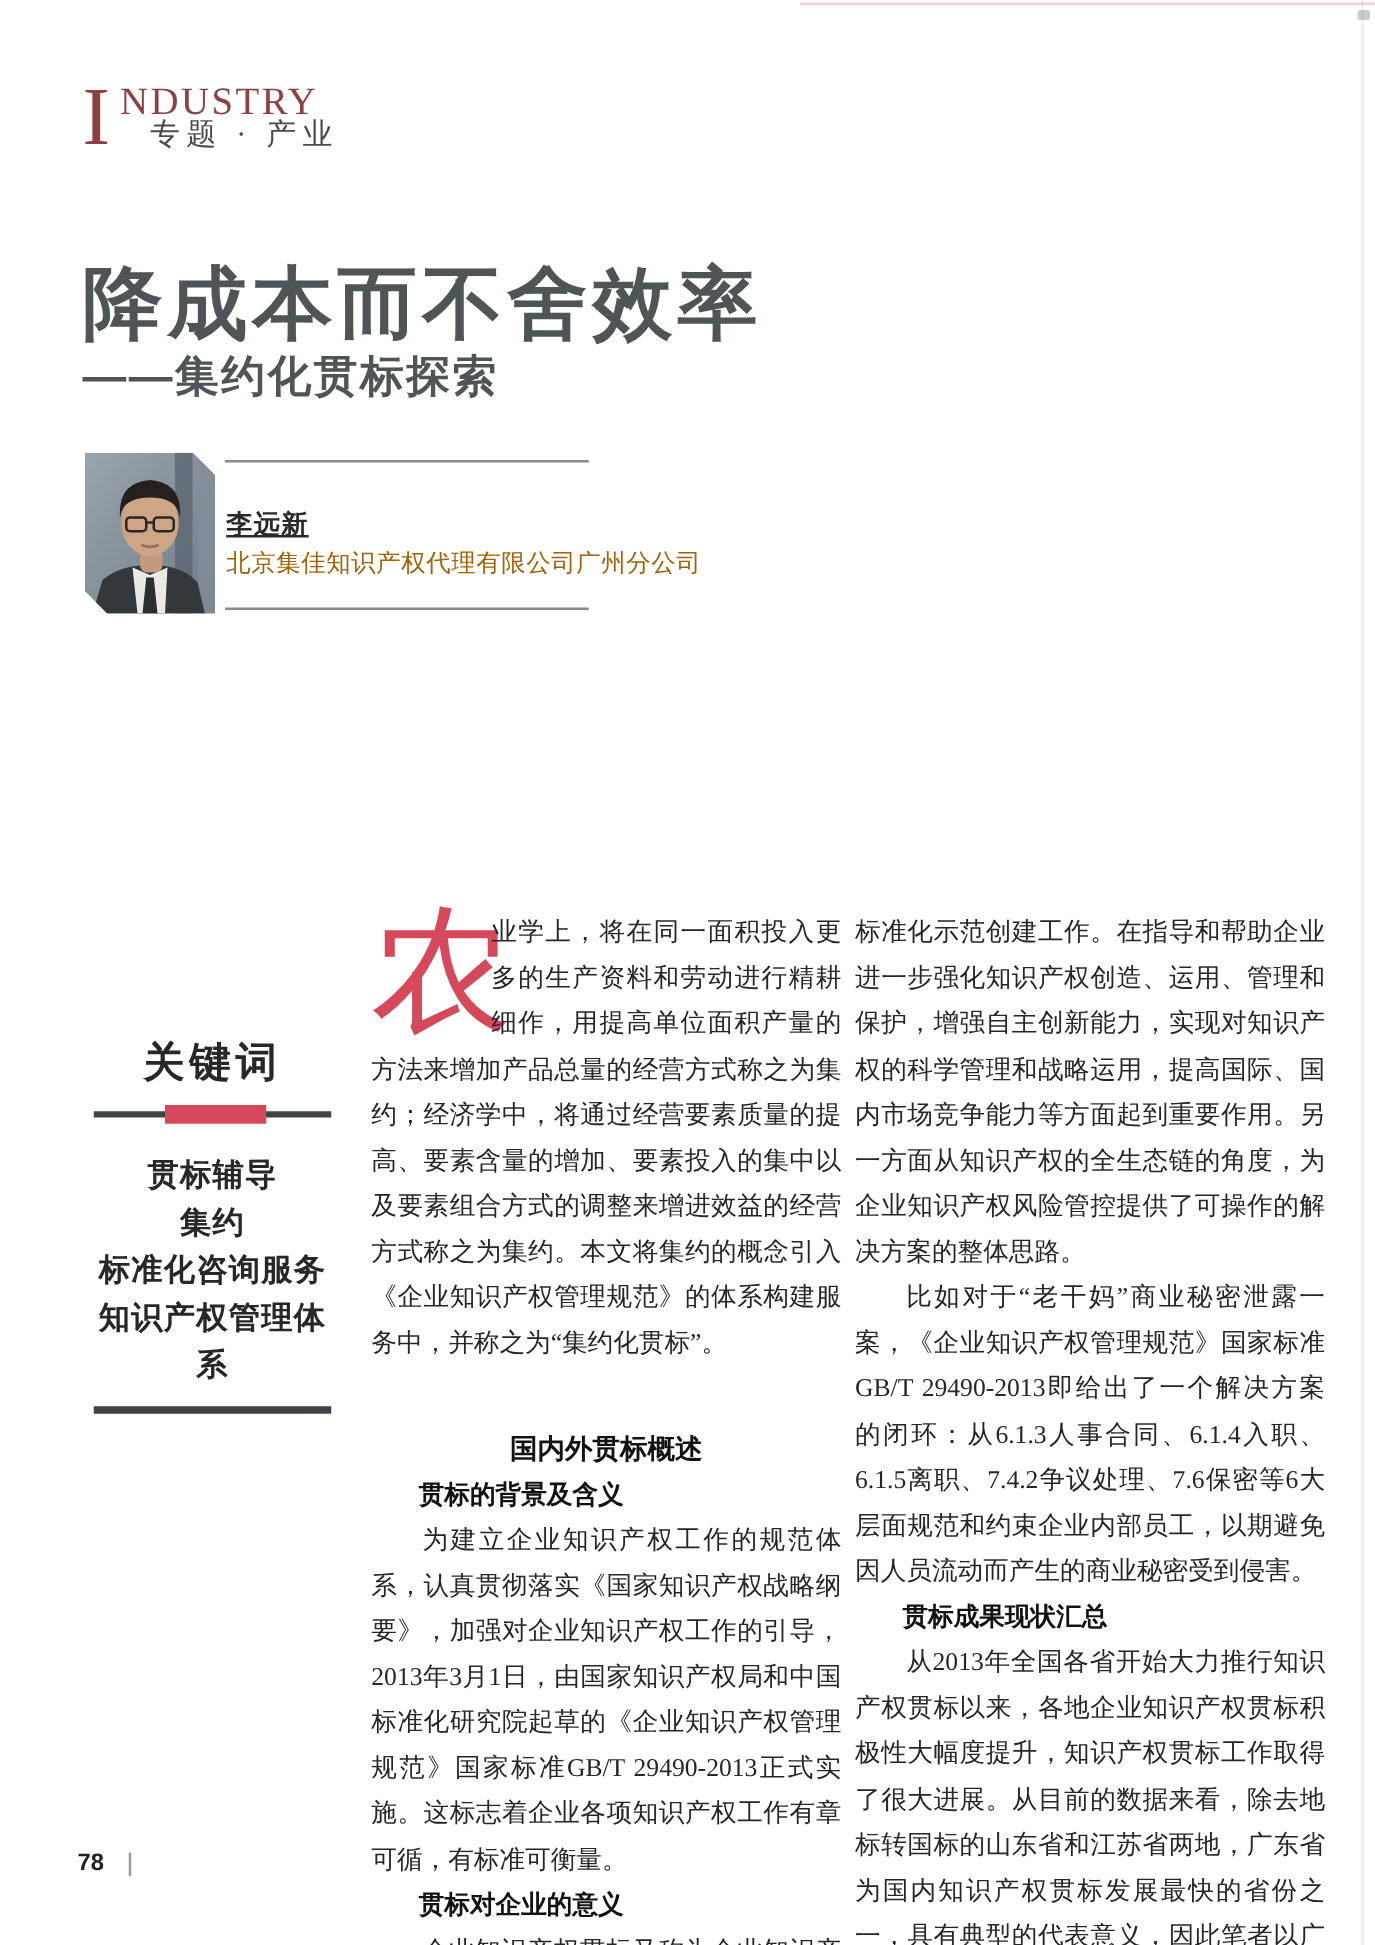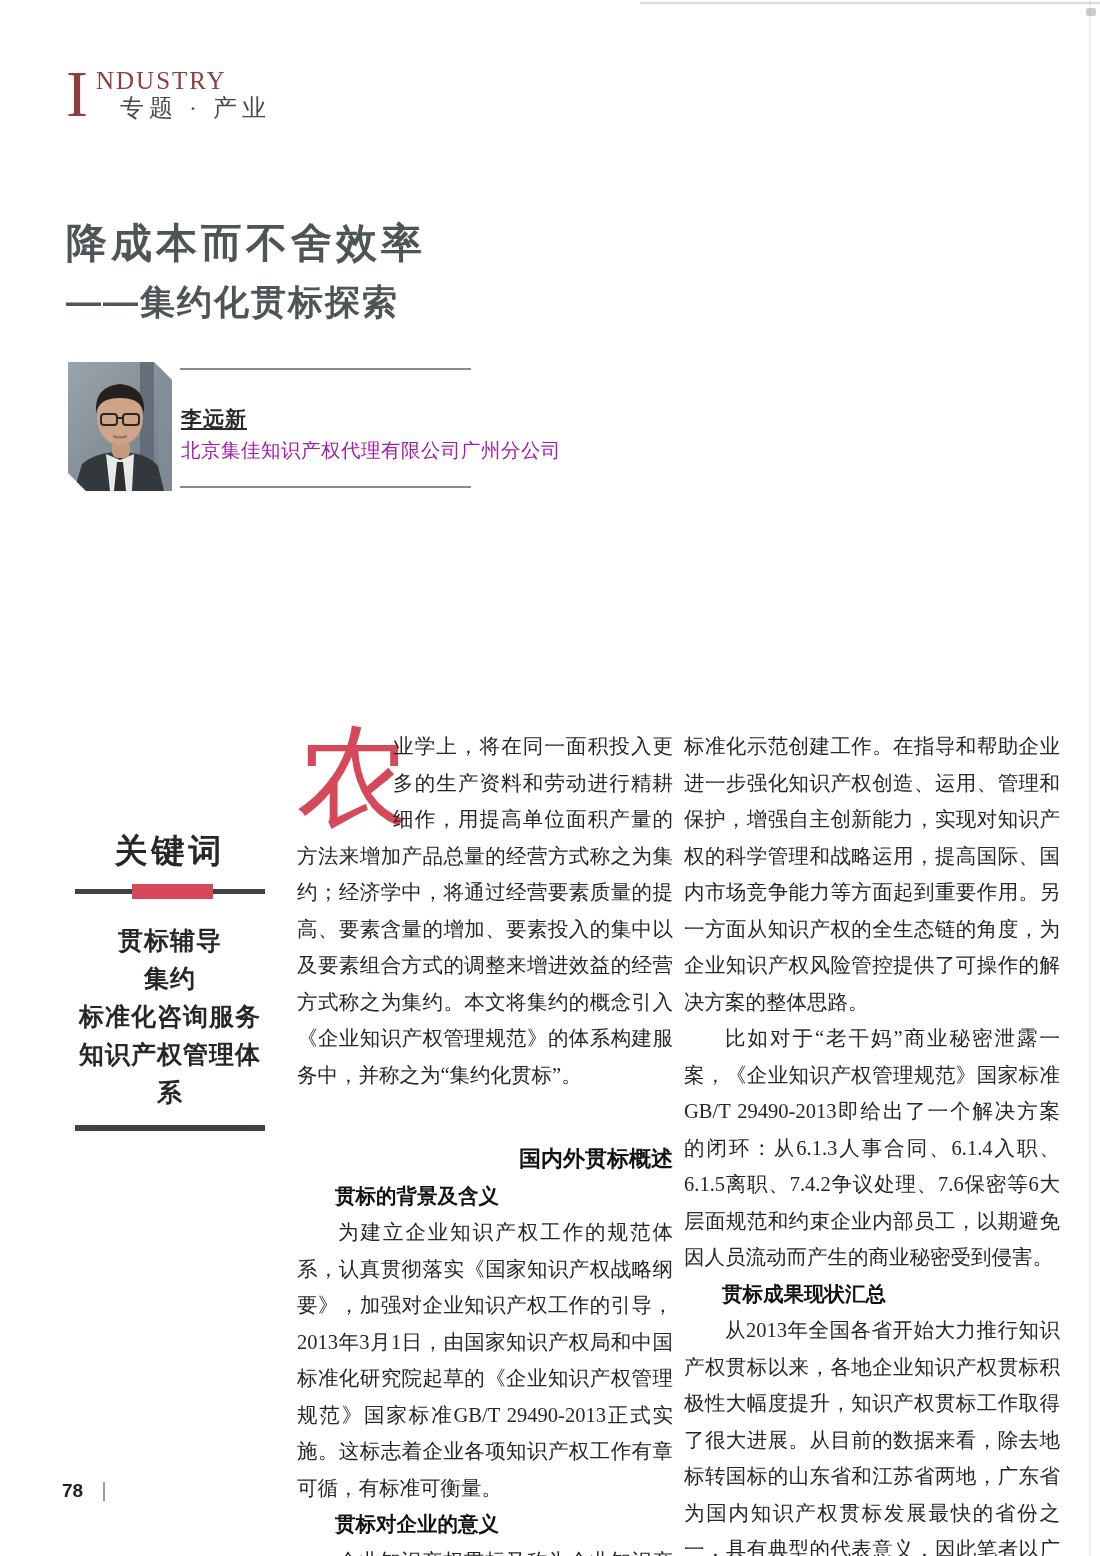--- a/index.html
+++ b/index.html
@@ -15,48 +15,48 @@
   .edge-top-line { position:absolute; left:640px; right:0; top:2px; height:2px; background:rgba(190,90,90,0.25); }
 
   
   .masthead { position:absolute; left:66px; top:66px; display:flex; align-items:flex-start; }
   .masthead-i {
     font-family:"Liberation Serif", serif; font-size:66px; line-height:56px;
     color:#8e4040; font-weight:400;
   }
   .masthead-right { margin-left:8px; padding-top:2px; }
   .masthead-word {
-    font-family:"Liberation Serif", serif; font-size:25px; line-height:26px;
+    font-family:"Liberation Serif", serif; font-size:31px; line-height:26px;
     letter-spacing:2px; color:#8e4040;
   }
   .masthead-cn {
     font-family:"Liberation Serif", serif; font-size:24px; line-height:28px;
     letter-spacing:5px; color:#4b4b4b;margin-left:24px;
   }
 
   
   .title-main {
     position:absolute; left:66px; top:210px;
-    font-size:41px; font-weight:bold; color:#4d5557; letter-spacing:4px; line-height:66px;
+    font-size:64px; font-weight:bold; color:#4d5557; letter-spacing:4px; line-height:66px;
   }
   .title-sub {
     position:absolute; left:66px; top:280px;
     font-size:35px; font-weight:bold; color:#4d5557; letter-spacing:2px; line-height:44px;
   }
 
   
   .author-photo {
     position:absolute; left:68px; top:362px; width:104px; height:129px;
     clip-path: polygon(0 0, 86px 0, 104px 18px, 104px 129px, 18px 129px, 0 111px);
   }
   .author-rule { position:absolute; left:180px; width:291px; height:2px; background:#8a8a8a; }
   .rule-top { top:368px; }
   .rule-bottom { top:486px; }
   .author-name { position:absolute; left:181px; top:405px; font-size:21px; font-weight:600; color:#2a2a2a; letter-spacing:1px;text-decoration:underline; }
-  .author-aff  { position:absolute; left:181px; top:437px; font-size:19.5px; font-weight:500; color:#a21caf; letter-spacing:0.5px; }
+  .author-aff  { position:absolute; left:181px; top:437px; font-size:19.5px; font-weight:500; color:#a16207; letter-spacing:0.5px; }
 
   
   .kw { position:absolute; left:75px; top:831px; width:190px; text-align:center; }
   .kw-heading {
     font-family:"Liberation Serif", serif; font-weight:bold; font-size:33px;
     color:#272727; letter-spacing:4px; line-height:40px;
   }
   .kw-bar { position:relative; height:15px; margin-top:13px; }
   .kw-bar-line { position:absolute; left:0; right:0; top:5px; height:5px; background:#3d4347; }
   .kw-bar-red  { position:absolute; left:57px; top:0; width:81px; height:15px; background:#d5495b; }
@@ -75,21 +75,21 @@
   .col p { margin:0; }
   .indent { text-indent:2em; }
   .dropcap {
     float:left; font-family:"Liberation Serif", serif;
     font-size:112px; line-height:98px; height:106px; width:96px;
     color:#d5495b; text-align:center;
   }
   .section-heading {
     margin-top:48px !important;
     font-family:"Liberation Sans", sans-serif; font-weight:bold; font-size:22px; color:#121212;
-    line-height:36.5px; text-align:right;
+    line-height:36.5px; text-align:center;
   }
   .sub-heading {
     font-family:"Liberation Sans", sans-serif; font-weight:bold; font-size:20.5px; color:#121212;
     text-indent:1.85em; line-height:36.5px; text-align:left;
   }
 
   
   .footer { position:absolute; left:62px; top:1480px; display:flex; align-items:center; }
   .footer-num { font-size:19px; font-weight:bold; color:#222;text-align:right; }
   .footer-div { margin-left:20px; width:2px; height:19px; background:#9a9a9a; }

